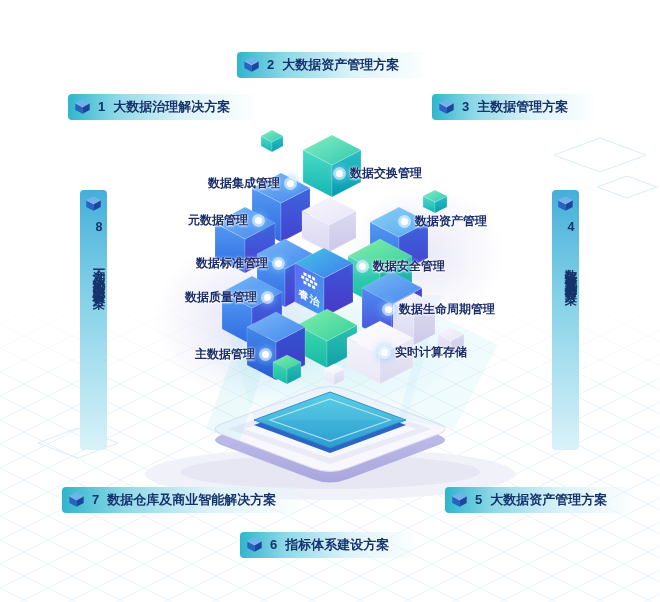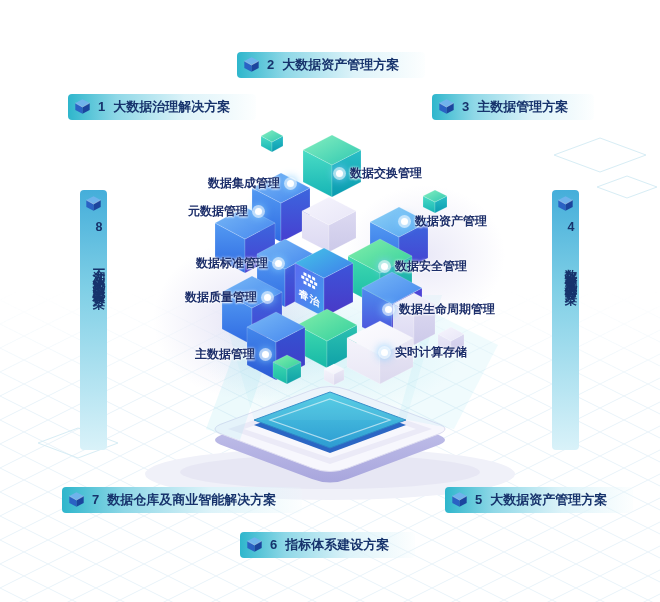--- a/index.html
+++ b/index.html
@@ -400,21 +400,21 @@
           <polyline points="1.4,5.4 9,9.6 16.6,5.4" fill="none" stroke="rgba(255,255,255,.55)" stroke-width=".7"></polyline>
         </svg></span>
     <span class="num">6</span>
     <span>指标体系建设方案</span>
   </div>
 
   <div class="module" style="left:208px;top:176px;">
     <span>数据集成管理</span>
       <span class="dot"></span>
   </div>
-  <div class="module" style="left:188px;top:204px;">
+  <div class="module" style="left:188px;top:213px;">
     <span>元数据管理</span>
       <span class="dot"></span>
   </div>
   <div class="module" style="left:196px;top:256px;">
     <span>数据标准管理</span>
       <span class="dot"></span>
   </div>
   <div class="module" style="left:185px;top:290px;">
     <span>数据质量管理</span>
       <span class="dot"></span>
@@ -425,21 +425,21 @@
   </div>
 
   <div class="module" style="left:336px;top:166px;">
     <span class="dot"></span>
       <span>数据交换管理</span>
   </div>
   <div class="module" style="left:401px;top:214px;justify-content:center;">
     <span class="dot"></span>
       <span>数据资产管理</span>
   </div>
-  <div class="module" style="left:381px;top:259px;">
+  <div class="module" style="left:359px;top:259px;">
     <span class="dot"></span>
       <span>数据安全管理</span>
   </div>
   <div class="module" style="left:385px;top:302px;">
     <span class="dot"></span>
       <span>数据生命周期管理</span>
   </div>
   <div class="module" style="left:381px;top:345px;">
     <span class="dot"></span>
       <span>实时计算存储</span>

